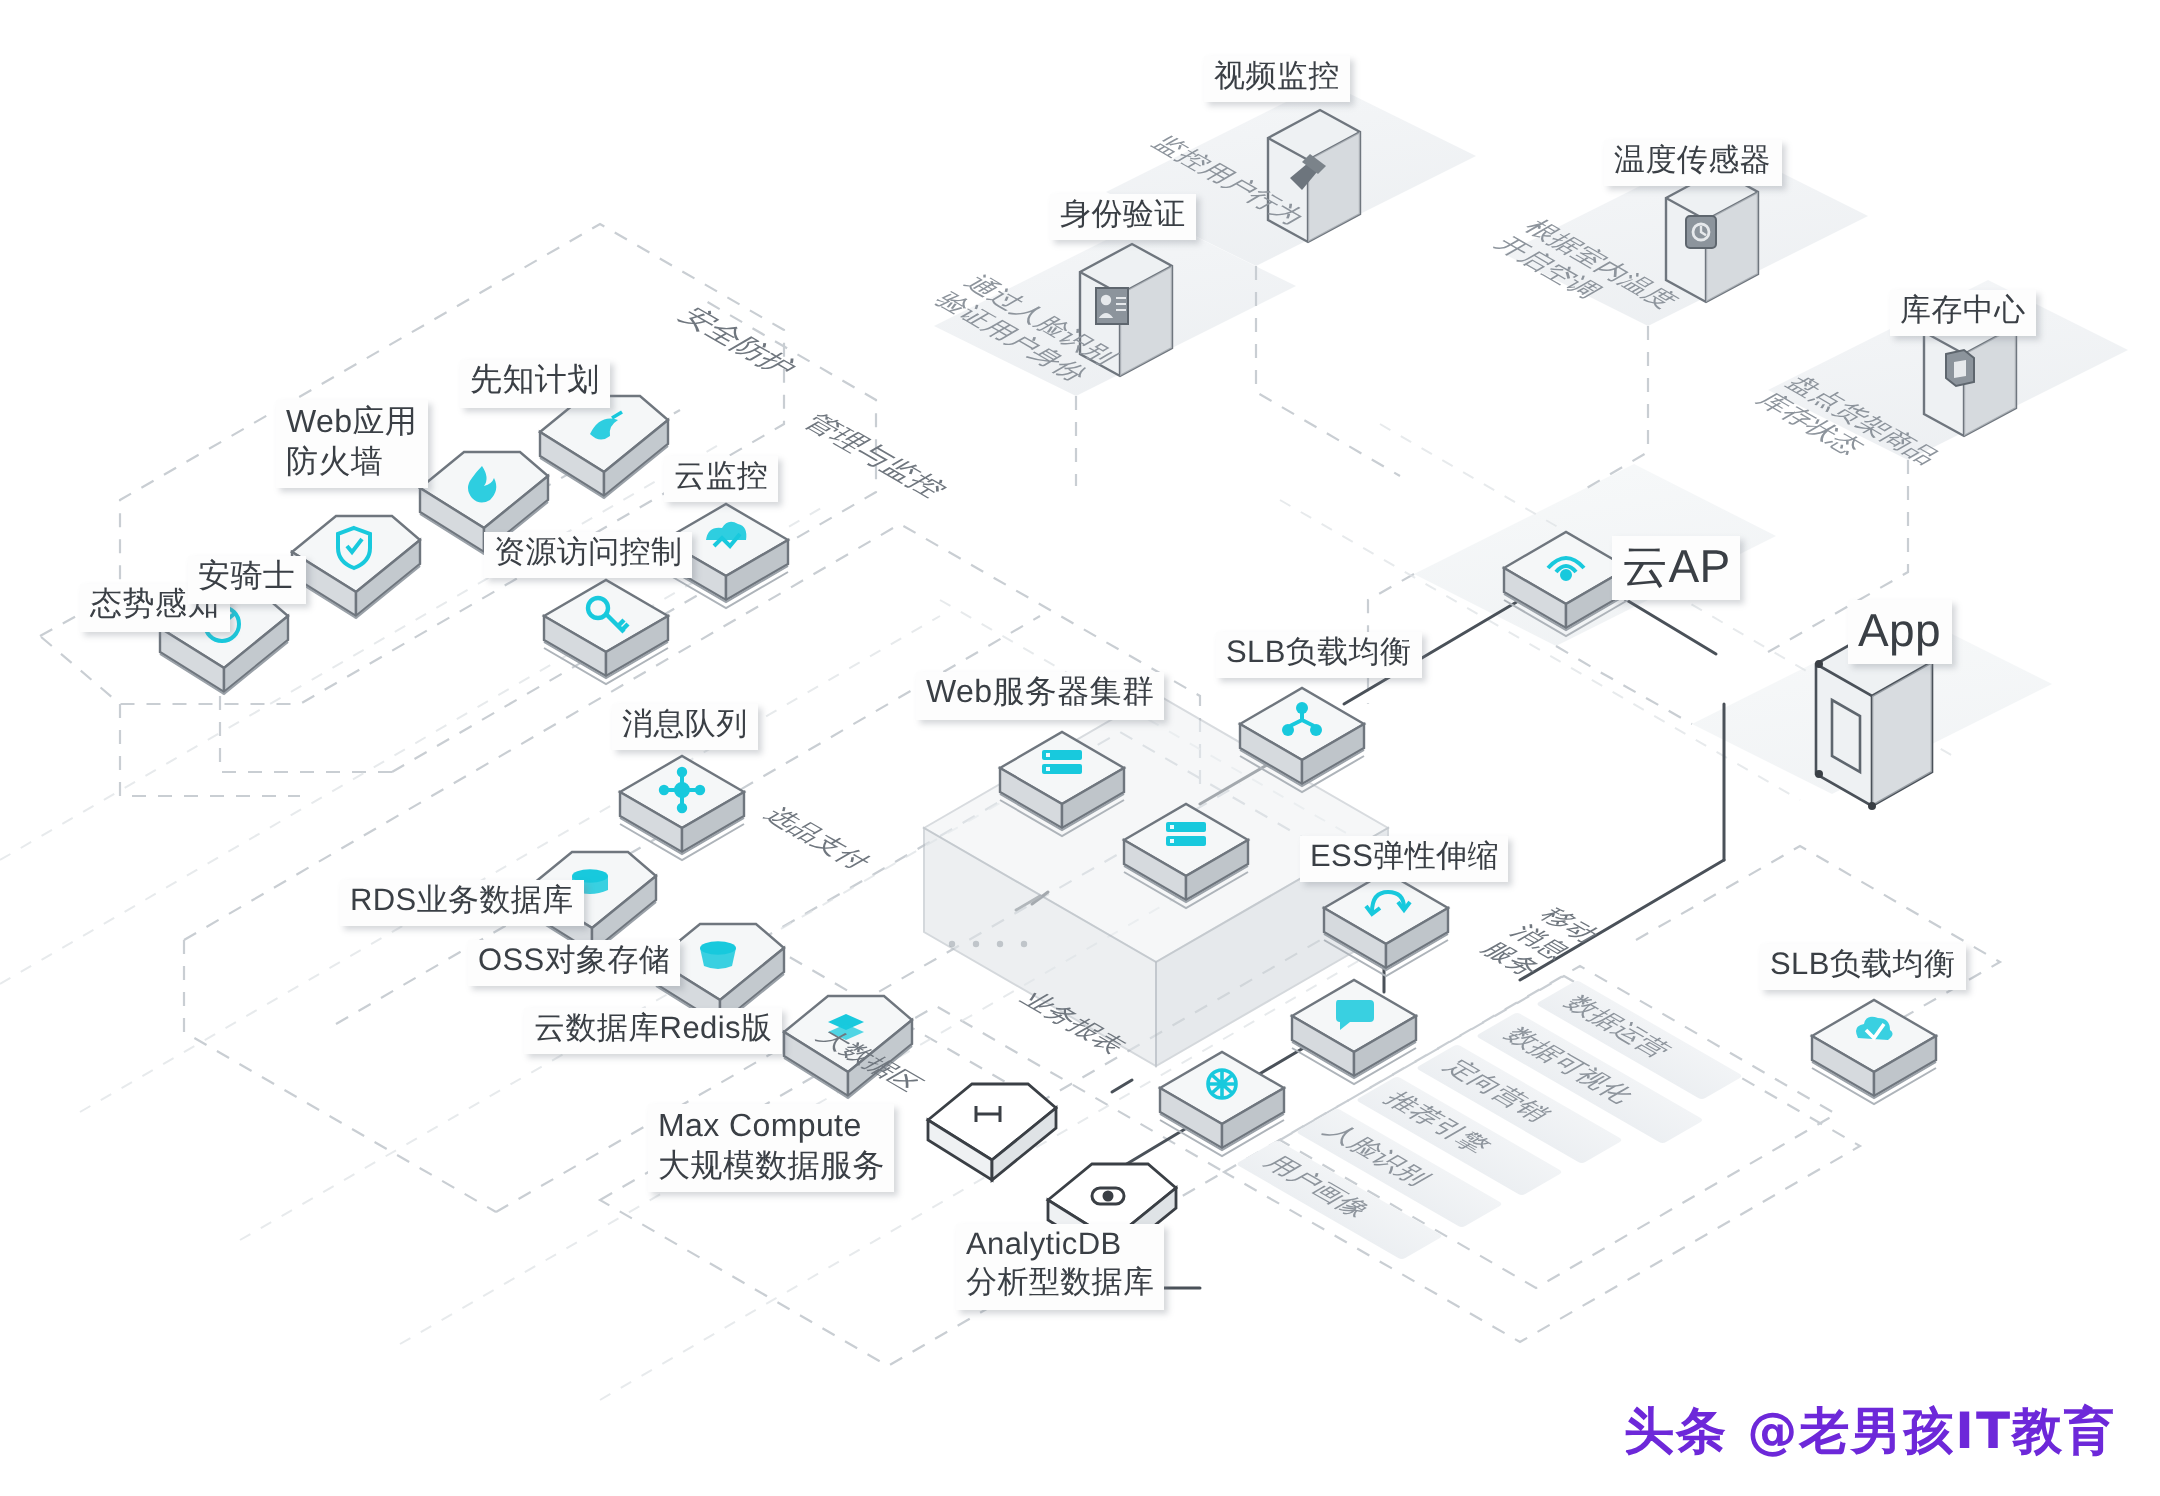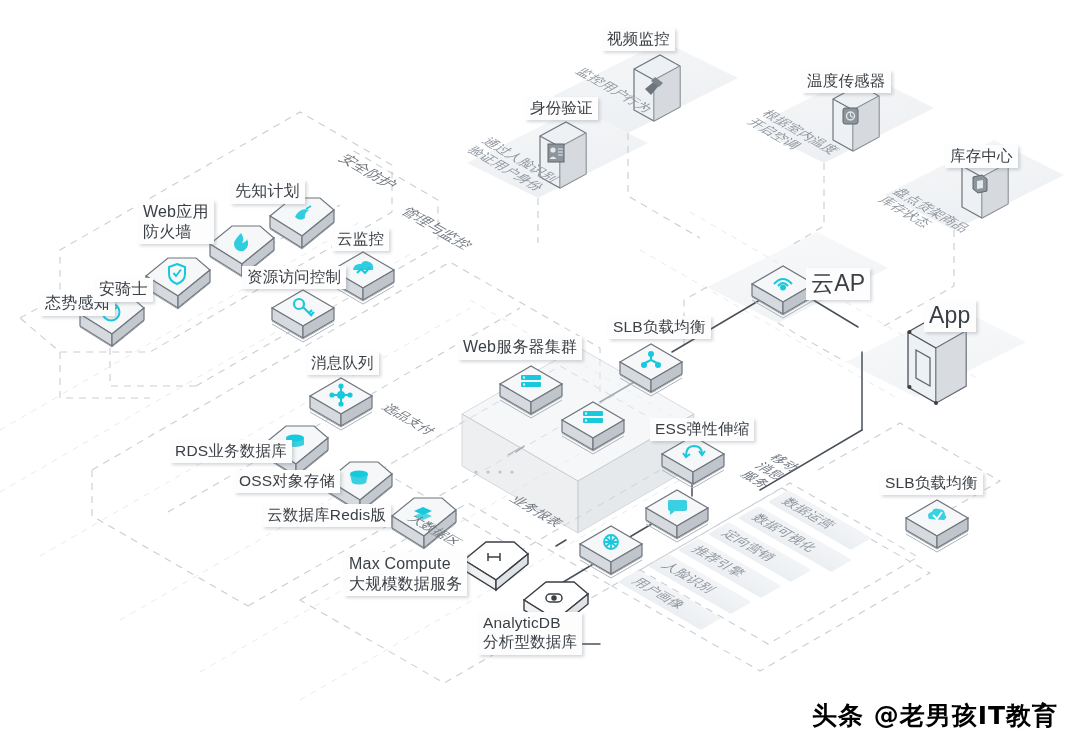--- a/index.html
+++ b/index.html
@@ -63,21 +63,21 @@
     background:linear-gradient(180deg,#f2f4f6 0%,#eceff2 100%);
     border-radius:2px;
   }
   .slab .txt{position:relative;color:#8d949c;font-size:13.5px;white-space:pre;line-height:1.2}
 
   
   #watermark{
     position:absolute;right:22px;bottom:16px;
     z-index:6;
     font-size:25px;
-    color:#000000;
+    color:#6d28d9;
     letter-spacing:1px;
     font-weight:bold;
     white-space:pre;
     font-family:"DejaVu Sans","Liberation Sans",sans-serif;
   }
 </style>
 </head>
 <body>
 
 <div id="stage">
@@ -477,21 +477,21 @@
 
     <div class="chip c15" style="left:306px;top:352px">消息队列</div>
     <div class="chip c17" style="left:458px;top:336px">Web服务器集群</div>
     <div class="chip c15" style="left:608px;top:316px">SLB负载均衡</div>
     <div class="chip c15" style="left:650px;top:418px">ESS弹性伸缩</div>
 
     <div class="chip c15" style="left:170px;top:440px">RDS业务数据库</div>
     <div class="chip c15" style="left:234px;top:470px">OSS对象存储</div>
     <div class="chip c15" style="left:262px;top:504px">云数据库Redis版</div>
 
-    <div class="chip c17 two" style="left:344px;top:552px">Max Compute
+    <div class="chip c17 two" style="left:324px;top:552px">Max Compute
 大规模数据服务</div>
     <div class="chip c15 two" style="left:478px;top:612px">AnalyticDB
 分析型数据库</div>
 
     <div class="chip c19" style="left:806px;top:268px">云AP</div>
     <div class="chip c19" style="left:924px;top:300px">App</div>
     <div class="chip c15" style="left:880px;top:472px">SLB负载均衡</div>
 
     <div class="slab iso-r" style="left:792px;top:496px">
       <div class="plate" style="width:96px;height:24px"></div>

